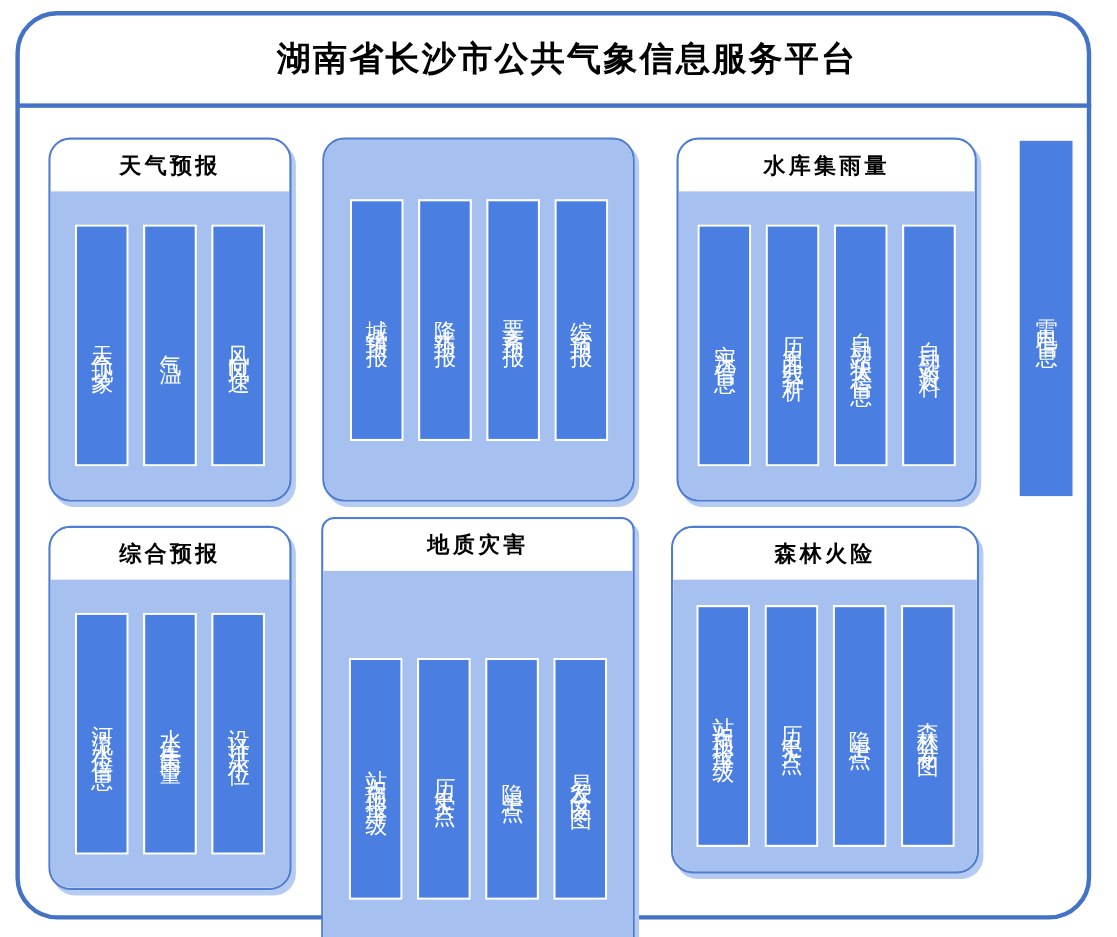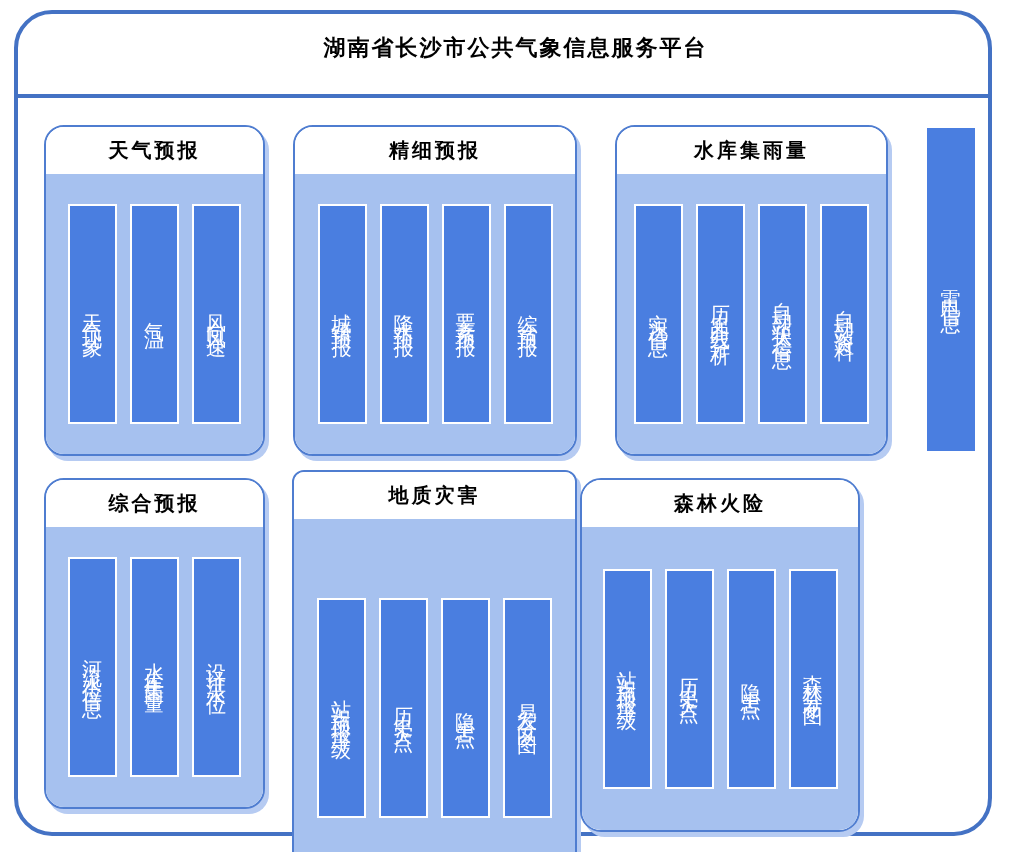--- a/index.html
+++ b/index.html
@@ -15,21 +15,21 @@
   .frame {
     position:absolute; left:14px; top:10px;
     width:978px; height:826px;
     border:4px solid #4472c4;
     border-radius:38px;
     background:#ffffff;
   }
   .main-title {
     position:absolute; left:0; top:33px; width:1015px;
     text-align:center;
-    font-size:22px; font-weight:bold; color:#000000;
+    font-size:31px; font-weight:bold; color:#000000;
     letter-spacing:2px;
     padding-left:16px;
   }
   .divider {
     position:absolute; left:16px; top:94px;
     width:976px; height:4px;
     background:#4472c4;
   }
 
   .panel {
@@ -69,21 +69,21 @@
     letter-spacing:8px;
     line-height:1;
     white-space:nowrap;
   }
 
   .panel-1 { left:44px;  top:125px; width:221px; height:331px; }
   .panel-2 { left:293px; top:125px; width:284px; height:331px; }
   .panel-3 { left:615px; top:125px; width:273px; height:331px; }
   .panel-4 { left:44px;  top:478px; width:221px; height:331px; }
   .panel-5 { left:292px; top:470px; width:285px; height:429px;border-radius:12px; }
-  .panel-6 { left:580px; top:478px; width:280px; height:354px;border-radius:21px; }
+  .panel-6 { left:610px; top:478px; width:280px; height:316px; }
 
   .lightning-bar {
     position:absolute; left:927px; top:128px;
     width:48px; height:323px;
     background:#4a7ee0;
     display:flex; align-items:center; justify-content:center;
   }
 </style>
 </head>
 <body>
@@ -101,21 +101,20 @@
     <div class="bar">
         <span class="bar-label">气温</span>
       </div>
     <div class="bar">
         <span class="bar-label">风向风速</span>
       </div>
   </div>
 </div>
 
 <div class="panel panel-2">
-  <div class="panel-header">精细预报</div>
   <div class="panel-body">
     <div class="bar">
         <span class="bar-label">城镇预报</span>
       </div>
     <div class="bar">
         <span class="bar-label">降水预报</span>
       </div>
     <div class="bar">
         <span class="bar-label">要素预报</span>
       </div>

